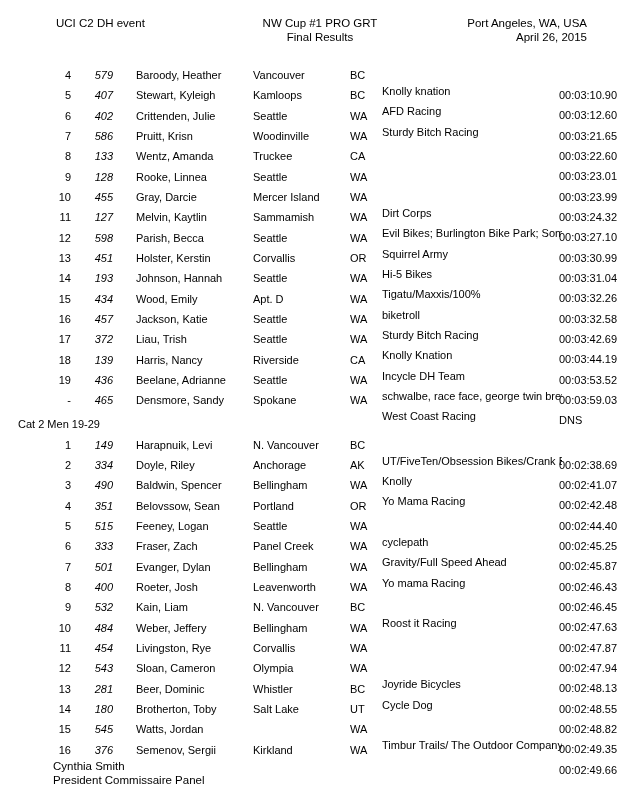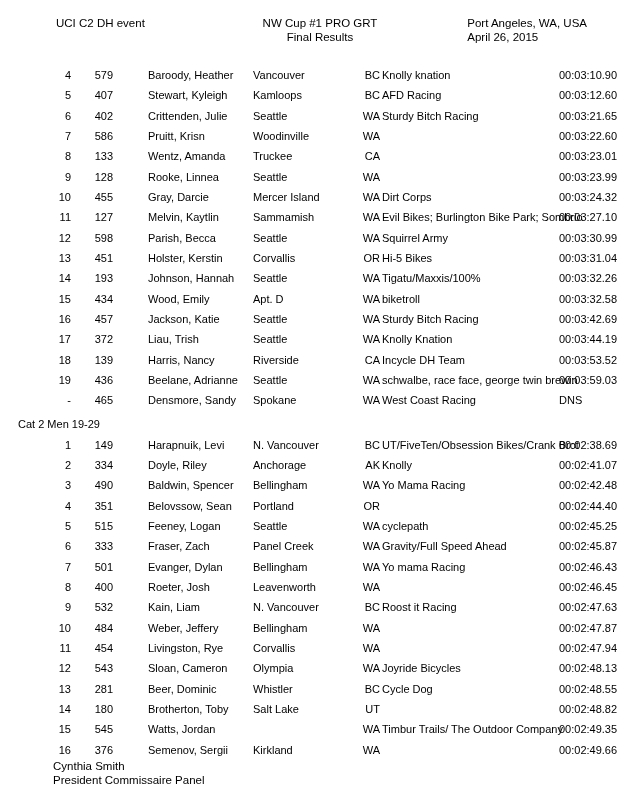--- a/index.html
+++ b/index.html
@@ -9,33 +9,33 @@
     height: 809px;
     background: #ffffff;
     color: #000000;
     font-family: "Liberation Sans", sans-serif;
     overflow: hidden;
   }
   
   .hdr { position: absolute; top: 16px; font-size: 11.5px; line-height: 14px; }
   .hdr-left   { left: 56px; }
   .hdr-center { left: 0; right: 0; text-align: center; }
-  .hdr-right  { right: 53px; }
+  .hdr-right  { right: 53px; text-align: right; }
 
   
   .results { position: absolute; top: 66px; left: 0; right: 0; font-size: 11px; }
   .row { position: relative; height: 20.33px; }
   .cell { position: absolute; top: 3px; white-space: nowrap; }
   .c-rank  { left: 40px;  width: 31px;  text-align: right; }
-  .c-bib   { left: 83px;  width: 30px;  text-align: right; }
-  .c-name  { left: 148px; width: 118px; overflow: hidden; }
+  .c-bib   { left: 83px;  width: 30px;  text-align: right; font-style: italic; }
+  .c-name  { left: 136px; width: 118px; overflow: hidden; }
   .c-city  { left: 253px; width: 94px;  overflow: hidden; }
-  .c-state { left: 350px; width: 30px; text-align: right;  }
-  .c-team  { left: 382px; width: 203px; overflow: hidden; }
-  .c-time  { left: 559px; width: 78px;  }
+  .c-state { left: 350px; width: 30px;  }
+  .c-team  { left: 382px; width: 180px; overflow: hidden; margin-top: 16px; }
+  .c-time  { left: 559px; width: 78px; margin-top: 20px;  }
   .section-label {
     height: 24.1px;
     padding-left: 18px;
     font-size: 11px;
     display: flex;
     align-items: center;
     box-sizing: border-box;
   }
 
   

